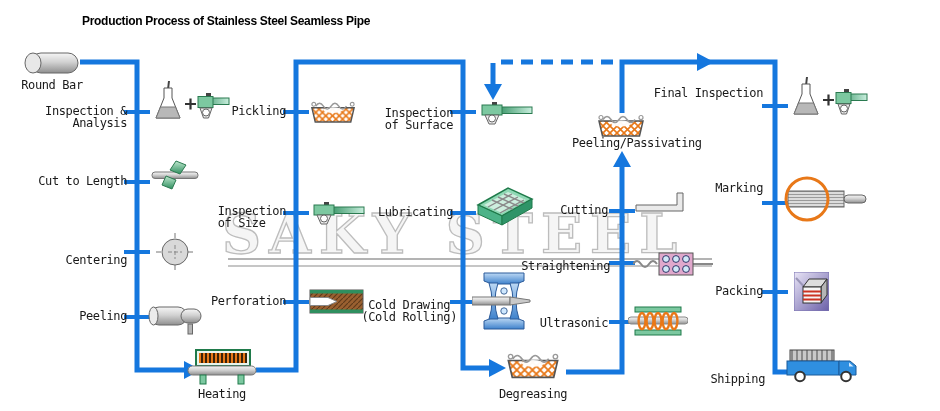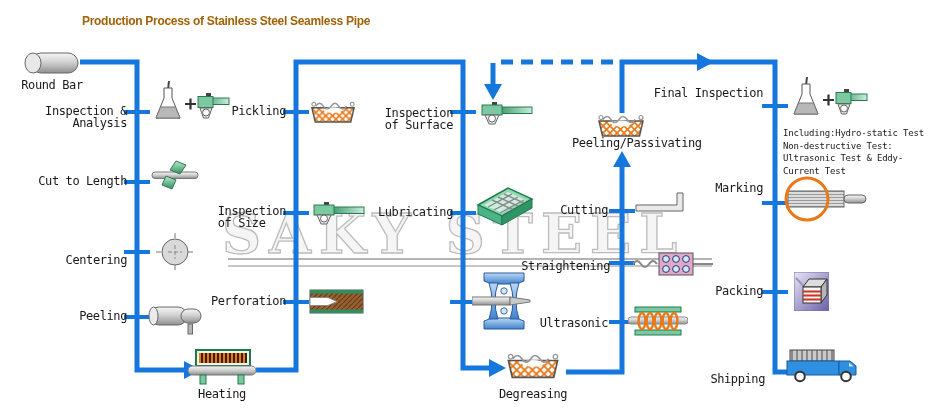--- a/index.html
+++ b/index.html
@@ -1,19 +1,19 @@
 <!DOCTYPE html>
 <html><head>
 <meta charset="utf-8">
 <style>
   html,body{margin:0;padding:0;background:#fff;}
   .canvas{position:relative;width:940px;height:411px;background:#ffffff;overflow:hidden;
           font-family:"DejaVu Sans Mono", monospace;}
   .title{position:absolute;left:38px;top:14px;font-family:"Liberation Sans",sans-serif;
-         font-weight:bold;font-size:12px;letter-spacing:-0.3px;color:#a16207;padding-left:44px;}
+         font-weight:bold;font-size:12px;letter-spacing:-0.3px;color:#000000;padding-left:44px;}
   .watermark{position:absolute;left:222px;top:202px;font-family:"DejaVu Serif",serif;
          font-size:54px;font-weight:bold;letter-spacing:8px;color:rgba(195,195,195,0.16);
          -webkit-text-stroke:1.3px #bdbdbd;white-space:nowrap;z-index:0;}
   .wm-line{position:absolute;left:228px;width:484px;z-index:0;}
   .wm-line1{top:258px;height:2px;background:#b3b3b3;}
   .wm-line2{top:265px;height:2px;background:#c6c6c6;}
   .flow{position:absolute;left:0;top:0;z-index:1;}
   .icon{position:absolute;z-index:2;overflow:visible;}
   .lbl{position:absolute;z-index:3;font-size:12px;line-height:11.5px;letter-spacing:-0.4px;
        color:#191919;white-space:pre-line;}
@@ -326,28 +326,26 @@
   <div class="lbl r" style="right:813px;top:255px">Centering</div>
   <div class="lbl r" style="right:813px;top:311px">Peeling</div>
   <div class="lbl c" style="left:188px;top:389px;width:68px">Heating</div>
   <div class="lbl r" style="right:654px;top:106px">Pickling</div>
   <div class="lbl" style="right:654px;top:206px;text-align:left">Inspection
 of Size</div>
   <div class="lbl r" style="right:654px;top:296px">Perforation</div>
   <div class="lbl" style="right:487px;top:108px;text-align:left">Inspection
 of Surface</div>
   <div class="lbl r" style="right:487px;top:207px">Lubricating</div>
+  <div class="lbl c" style="right:483px;top:300px">Cold Drawing
+(Cold Rolling)</div>
   <div class="lbl c" style="left:496px;top:389px;width:74px">Degreasing</div>
   <div class="lbl r" style="right:332px;top:318px">Ultrasonic</div>
   <div class="lbl r" style="right:330px;top:261px">Straightening</div>
   <div class="lbl r" style="right:332px;top:205px">Cutting</div>
   <div class="lbl c" style="left:572px;top:138px;width:122px">Peeling/Passivating</div>
   <div class="lbl r" style="right:177px;top:88px">Final Inspection</div>
   <div class="lbl r" style="right:177px;top:183px">Marking</div>
   <div class="lbl r" style="right:177px;top:286px">Packing</div>
   <div class="lbl r" style="right:175px;top:374px">Shipping</div>
 
-  <div class="lbl note" style="left:783px;top:127px;width:150px">Including:Hydro-static Test
-Non-destructive Test:
-Ultrasonic Test &amp; Eddy-
-Current Test</div>
 
 </div>
 
 </body></html>

